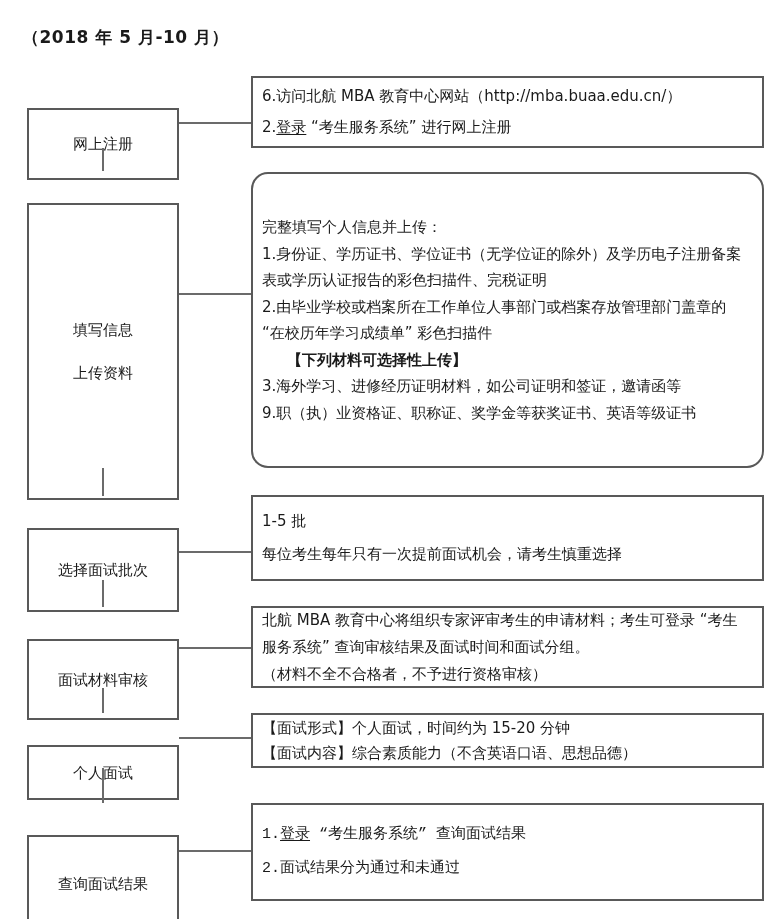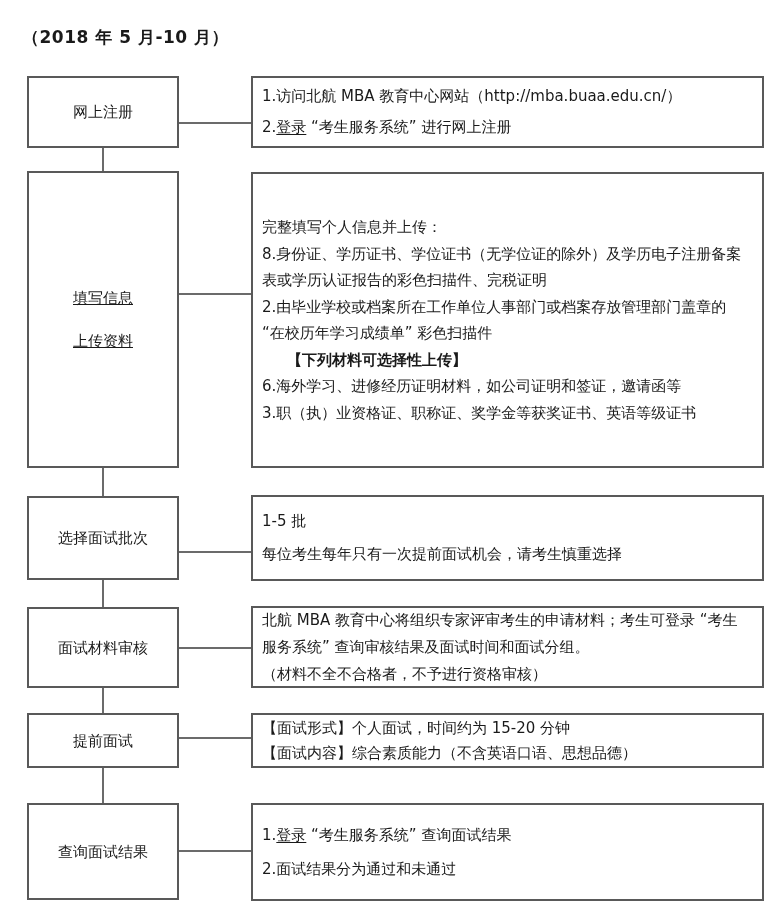--- a/index.html
+++ b/index.html
@@ -11,79 +11,79 @@
   .canvas{position:absolute;left:0;top:0;width:638px;height:919px;background:#fff;}
   .title{
     position:absolute;left:22px;top:26px;
     font-size:17px;font-weight:bold;letter-spacing:0.5px;white-space:nowrap;
   }
   
   .lbox{
     position:absolute;left:27px;width:152px;box-sizing:border-box;
     border:2px solid #595959;background:#fff;
     display:flex;flex-direction:column;align-items:center;justify-content:center;
-    font-size:15px;text-align:center;
+    font-size:15px;text-align:center;margin-top:32px;
   }
   .lbox .line{line-height:20px;}
   .lbox .line + .line{margin-top:23px;}
   
   .rbox{
     position:absolute;left:251px;width:513px;box-sizing:border-box;
     border:2px solid #595959;background:#fff;
     display:flex;flex-direction:column;justify-content:center;
     padding:2px 9px;font-size:15px;overflow:hidden;
   }
   .rbox .line{white-space:nowrap;}
   .line.bold{font-weight:bold;margin-left:25px;}
   .u{text-decoration:underline;text-underline-offset:2px;}
   
   .vline{position:absolute;left:102px;width:2px;background:#6b6b6b;}
   .hline{position:absolute;left:179px;width:72px;height:2px;background:#6b6b6b;}
   
   .lb1{top:76px;height:72px;}   .rb1{top:76px;height:72px;}   .rb1 .line{line-height:31px;}
-  .lb2{top:171px;height:297px;text-decoration:underline;} .rb2{top:172px;height:296px;} .rb2 .line{line-height:26.5px;}
+  .lb2{top:171px;height:297px;} .rb2{top:172px;height:296px;border-radius:17px;} .rb2 .line{line-height:26.5px;}
   .lb3{top:496px;height:84px;}  .rb3{top:495px;height:86px;}  .rb3 .line{line-height:33px;}
   .lb4{top:607px;height:81px;}  .rb4{top:606px;height:82px;}  .rb4 .line{line-height:27px;}
   .lb5{top:713px;height:55px;}  .rb5{top:713px;height:55px;}  .rb5 .line{line-height:25px;}
-  .lb6{top:803px;height:97px;}  .rb6{top:803px;height:98px;}  .rb6 .line{line-height:34px;}
+  .lb6{top:803px;height:97px;}  .rb6{top:803px;height:98px;font-family:Liberation Mono, monospace;}  .rb6 .line{line-height:34px;}
   .h1{top:122px;} .h2{top:293px;} .h3{top:551px;} .h4{top:647px;} .h5{top:737px;} .h6{top:850px;}
   .v1{top:148px;height:23px;} .v2{top:468px;height:28px;} .v3{top:580px;height:27px;}
   .v4{top:688px;height:25px;} .v5{top:768px;height:35px;}
 </style>
 </head>
 <body>
 
 <div class="canvas">
 
   <div class="title">（2018 年 5 月-10 月）</div>
 
   <div class="lbox lb1">
       <div class="line"><span>网上注册</span></div>
     </div>
   <div class="hline h1"></div>
   <div class="rbox rb1">
-      <div class="line"><span>1.访问北航 MBA 教育中心网站（http://mba.buaa.edu.cn/）</span></div>
+      <div class="line"><span>6.访问北航 MBA 教育中心网站（http://mba.buaa.edu.cn/）</span></div>
       <div class="line"><span>2.</span><span class="u">登录</span><span> “考生服务系统” 进行网上注册</span></div>
     </div>
   <div class="vline v1"></div>
 
   <div class="lbox lb2">
       <div class="line"><span>填写信息</span></div>
       <div class="line"><span>上传资料</span></div>
     </div>
   <div class="hline h2"></div>
   <div class="rbox rb2">
       <div class="line"><span>完整填写个人信息并上传：</span></div>
-      <div class="line"><span>8.身份证、学历证书、学位证书（无学位证的除外）及学历电子注册备案</span></div>
+      <div class="line"><span>1.身份证、学历证书、学位证书（无学位证的除外）及学历电子注册备案</span></div>
       <div class="line"><span>表或学历认证报告的彩色扫描件、完税证明</span></div>
       <div class="line"><span>2.由毕业学校或档案所在工作单位人事部门或档案存放管理部门盖章的</span></div>
       <div class="line"><span>“在校历年学习成绩单” 彩色扫描件</span></div>
       <div class="line bold"><span>【下列材料可选择性上传】</span></div>
-      <div class="line"><span>6.海外学习、进修经历证明材料，如公司证明和签证，邀请函等</span></div>
-      <div class="line"><span>3.职（执）业资格证、职称证、奖学金等获奖证书、英语等级证书</span></div>
+      <div class="line"><span>3.海外学习、进修经历证明材料，如公司证明和签证，邀请函等</span></div>
+      <div class="line"><span>9.职（执）业资格证、职称证、奖学金等获奖证书、英语等级证书</span></div>
     </div>
   <div class="vline v2"></div>
 
   <div class="lbox lb3">
       <div class="line"><span>选择面试批次</span></div>
     </div>
   <div class="hline h3"></div>
   <div class="rbox rb3">
       <div class="line"><span>1-5 批</span></div>
       <div class="line"><span>每位考生每年只有一次提前面试机会，请考生慎重选择</span></div>
@@ -95,21 +95,21 @@
     </div>
   <div class="hline h4"></div>
   <div class="rbox rb4">
       <div class="line"><span>北航 MBA 教育中心将组织专家评审考生的申请材料；考生可登录 “考生</span></div>
       <div class="line"><span>服务系统” 查询审核结果及面试时间和面试分组。</span></div>
       <div class="line"><span>（材料不全不合格者，不予进行资格审核）</span></div>
     </div>
   <div class="vline v4"></div>
 
   <div class="lbox lb5">
-      <div class="line"><span>提前面试</span></div>
+      <div class="line"><span>个人面试</span></div>
     </div>
   <div class="hline h5"></div>
   <div class="rbox rb5">
       <div class="line"><span>【面试形式】个人面试，时间约为 15-20 分钟</span></div>
       <div class="line"><span>【面试内容】综合素质能力（不含英语口语、思想品德）</span></div>
     </div>
   <div class="vline v5"></div>
 
   <div class="lbox lb6">
       <div class="line"><span>查询面试结果</span></div>

